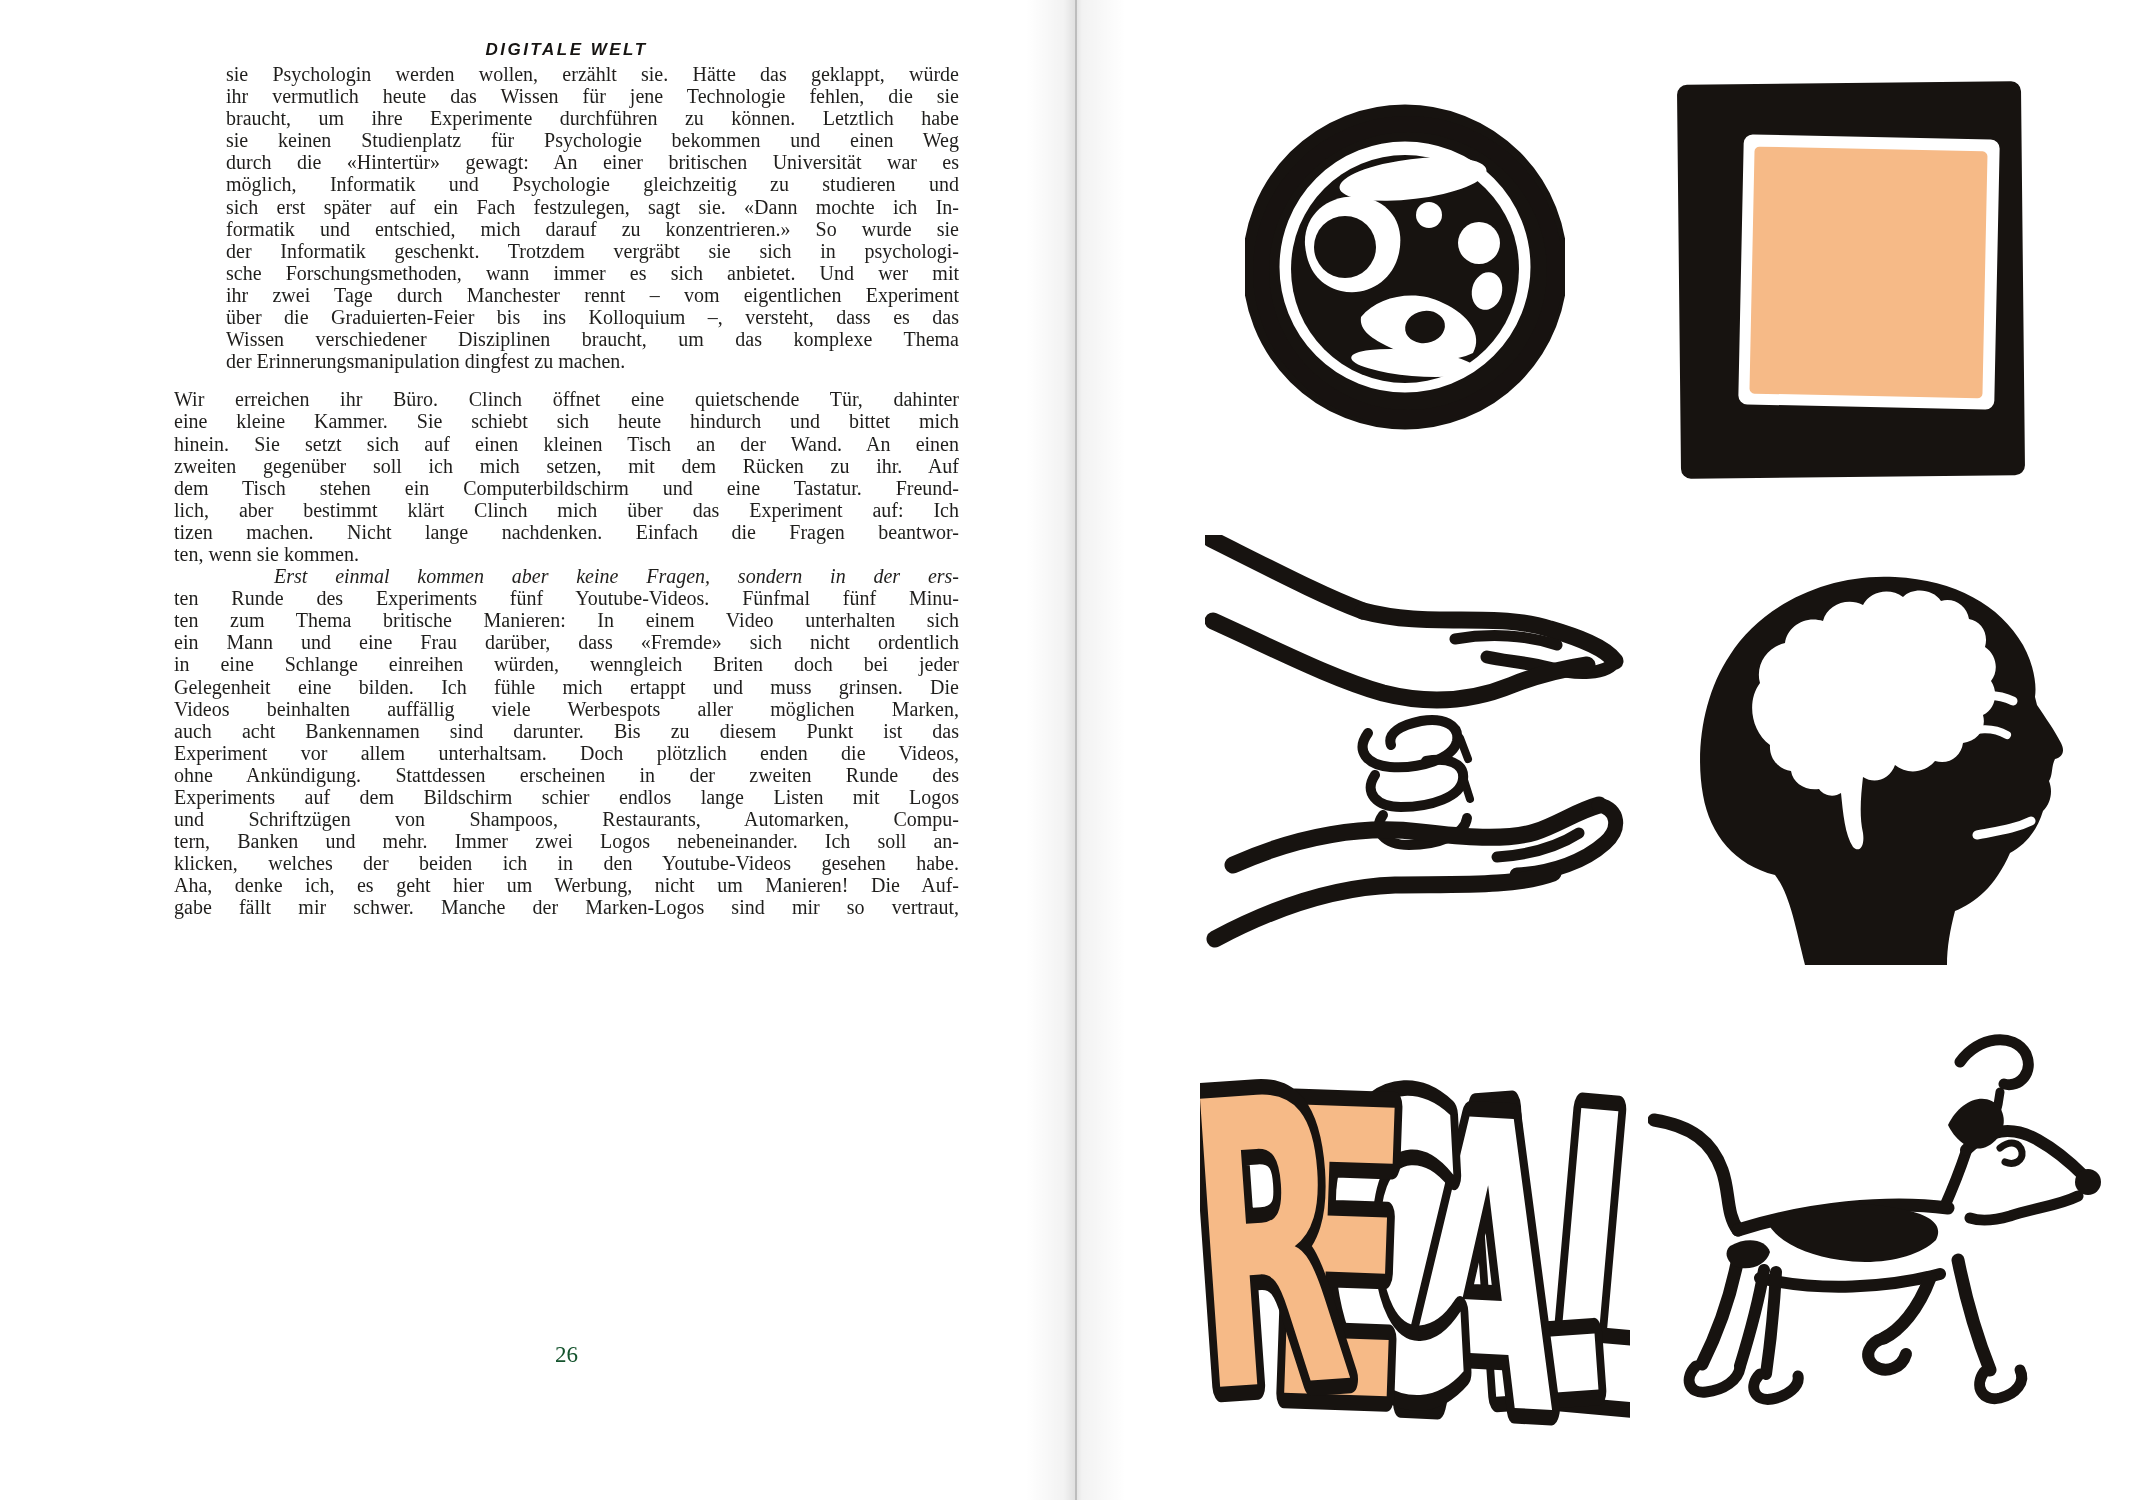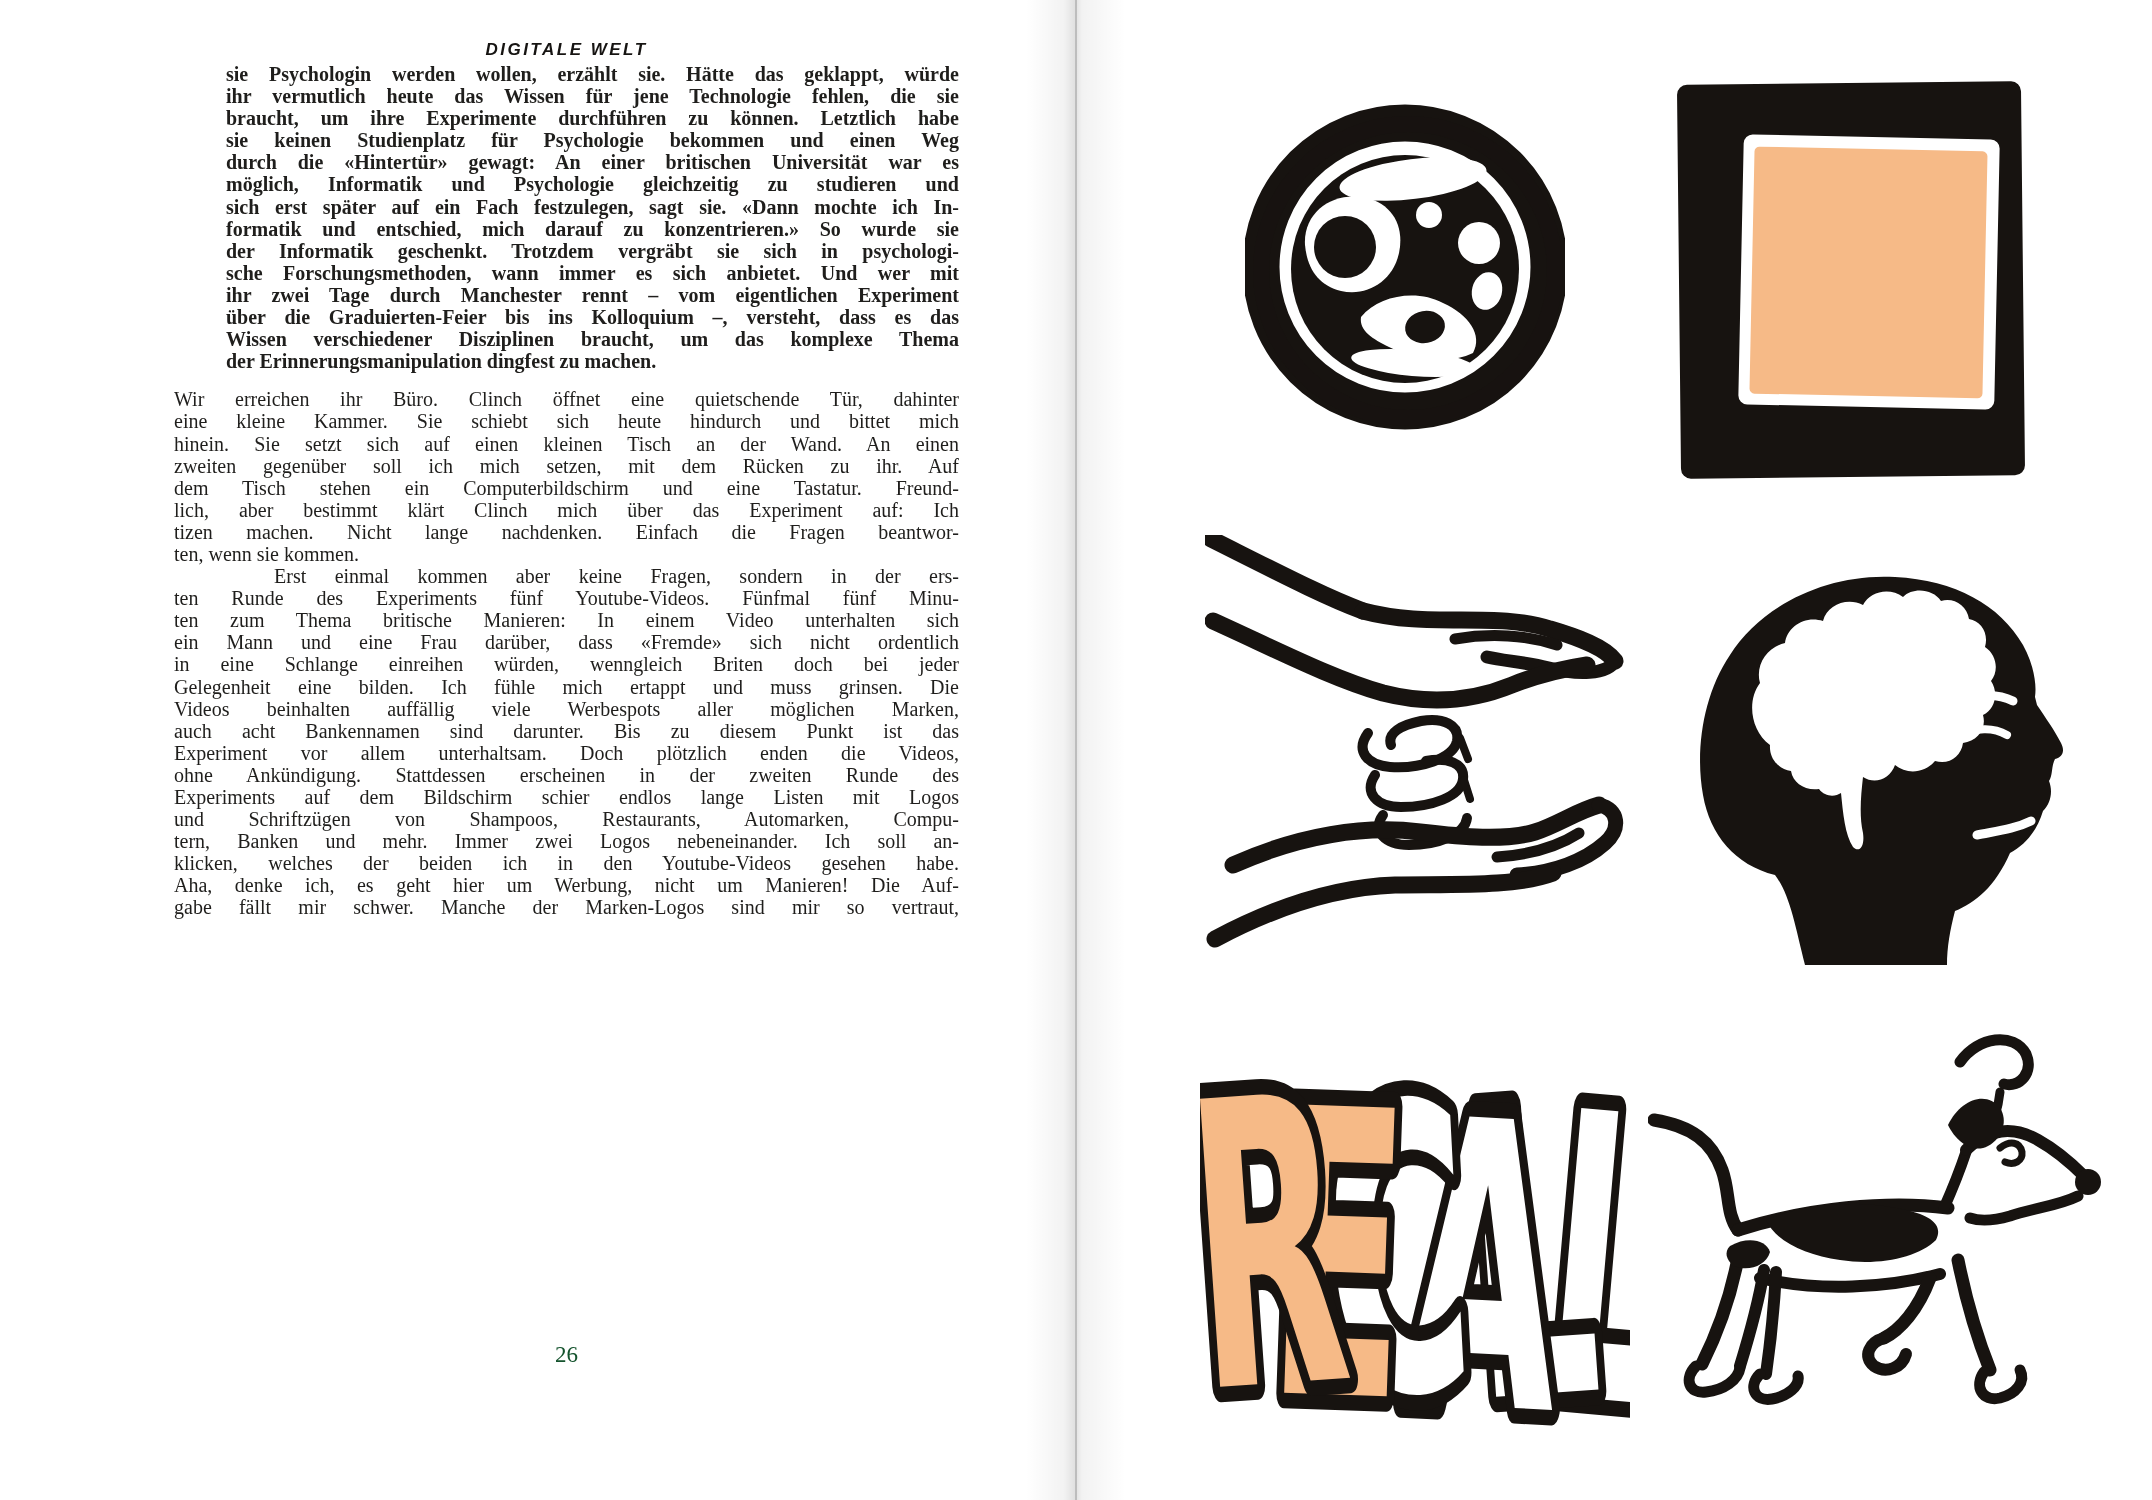--- a/index.html
+++ b/index.html
@@ -7,26 +7,26 @@
        font-family:"Liberation Serif",serif;color:#1f1e1c;}
 
   
   .left-page{position:absolute;left:16px;top:0;width:1076px;height:1208px;}
   .running-head{position:absolute;left:158px;top:40px;width:785px;text-align:center;
     font-family:"Liberation Sans",sans-serif;font-style:italic;font-weight:bold;
     font-size:17px;letter-spacing:2.5px;color:#161412;}
   .text-block{position:absolute;left:158px;top:63px;width:785px;
     font-size:20px;line-height:22.1px;}
   .para{width:785px;}
-  .para.indented{width:733px;margin-left:52px;font-weight:bold;}
+  .para.indented{width:733px;margin-left:52px;}
   .para.gap-above{margin-top:16px;}
   .textline{text-align:justify;text-align-last:justify;white-space:normal;}
   [data-name="paragraph-1"] .textline:last-child,
   [data-name="paragraph-2"] .textline:last-child{text-align-last:left;}
-  [data-name="paragraph-3"] .textline:first-child{text-indent:100px;}
+  [data-name="paragraph-3"] .textline:first-child{text-indent:100px;font-style:italic;}
   .folio{position:absolute;left:158px;top:1342px;width:785px;text-align:center;
     font-size:23px;color:#14532d;}
 
   
   .gutter{position:absolute;left:1026px;top:0;width:100px;height:1500px;
     background:linear-gradient(to right,rgba(0,0,0,0) 0%,rgba(0,0,0,0.05) 38%,
       rgba(0,0,0,0.12) 49%,rgba(0,0,0,0.05) 56%,rgba(0,0,0,0) 100%);}
   .gutter-line{position:absolute;left:1075px;top:0;width:2px;height:1500px;background:#bdbdbd;}
 
   

